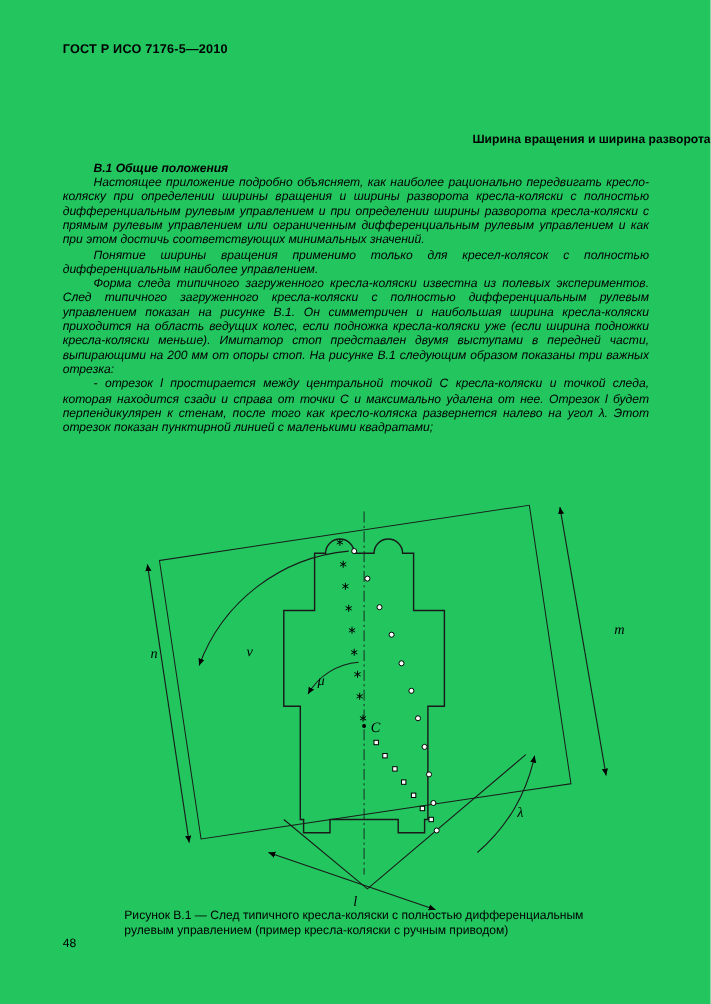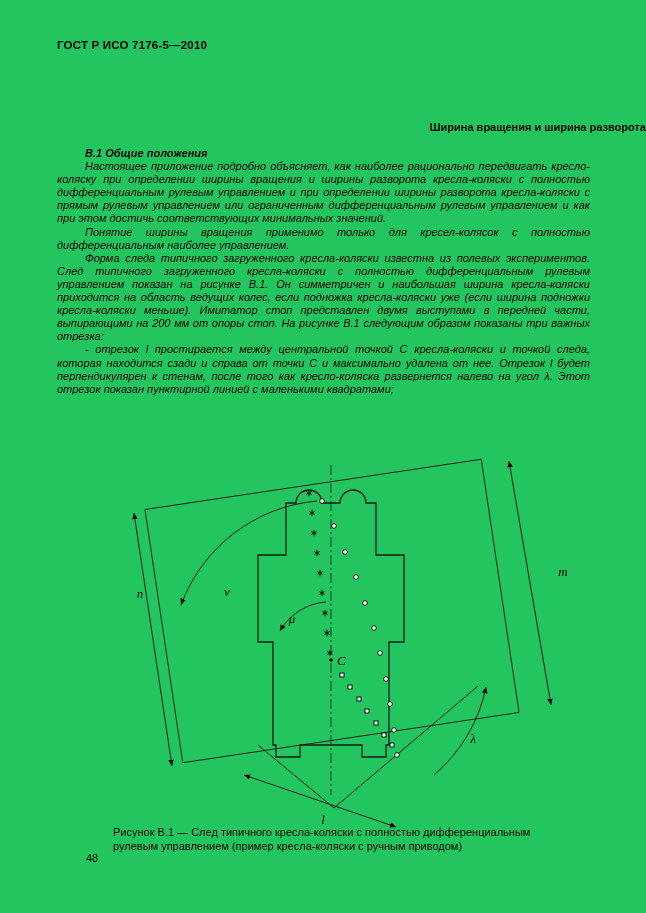--- a/index.html
+++ b/index.html
@@ -38,21 +38,21 @@
   }
   .fig-label {
     font-family: "Liberation Serif", serif;
     font-style: italic; font-size: 13px; fill: #000;
   }
   .fig-caption {
     position: absolute; top: 826px; left: 113px; width: 420px;
     font-size: 11px; line-height: 13.5px;
   }
   .page-number {
-    position: absolute; top: 852px; left: 57px; font-size: 11px; margin-left: 29px;
+    position: absolute; top: 852px; left: 57px; font-size: 11px;
   }
 </style>
 </head>
 <body>
 
 <div class="page">
 
   <div class="doc-header">ГОСТ Р ИСО 7176-5—2010</div>
 
 

